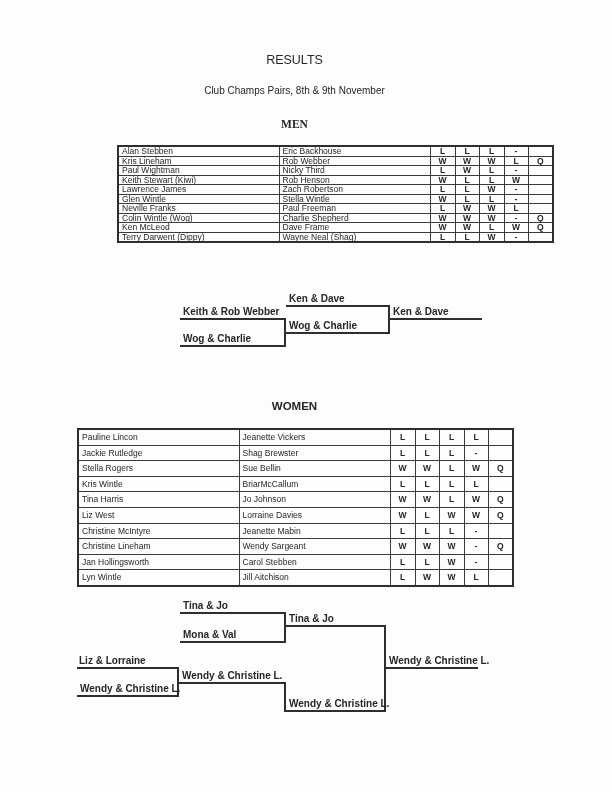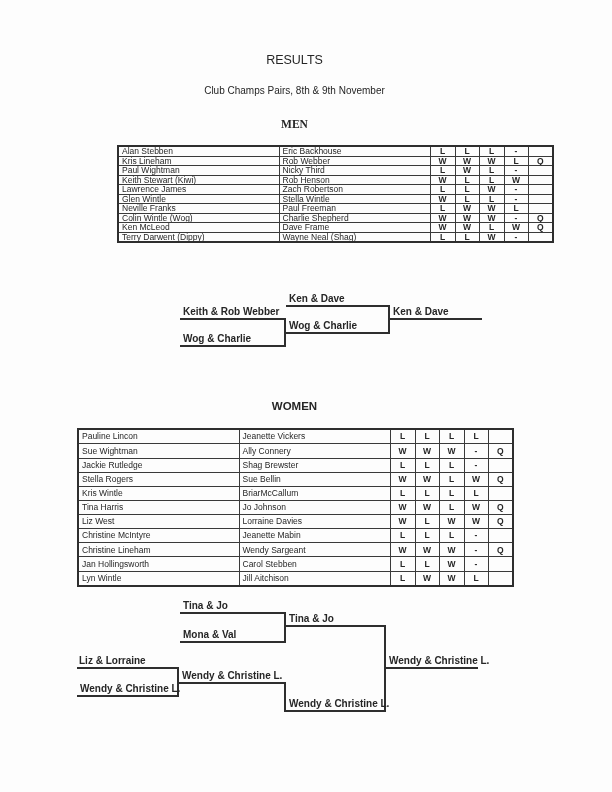--- a/index.html
+++ b/index.html
@@ -216,29 +216,20 @@
         <tr>
           <td class="name">Pauline Lincon</td>
           <td class="name">Jeanette Vickers</td>
           <td class="res">L</td>
           <td class="res">L</td>
           <td class="res">L</td>
           <td class="res">L</td>
           <td class="res"></td>
         </tr>
 
-        <tr>
-          <td class="name">Sue Wightman</td>
-          <td class="name">Ally Connery</td>
-          <td class="res">W</td>
-          <td class="res">W</td>
-          <td class="res">W</td>
-          <td class="res">-</td>
-          <td class="res">Q</td>
-        </tr>
 
         <tr>
           <td class="name">Jackie Rutledge</td>
           <td class="name">Shag Brewster</td>
           <td class="res">L</td>
           <td class="res">L</td>
           <td class="res">L</td>
           <td class="res">-</td>
           <td class="res"></td>
         </tr>

